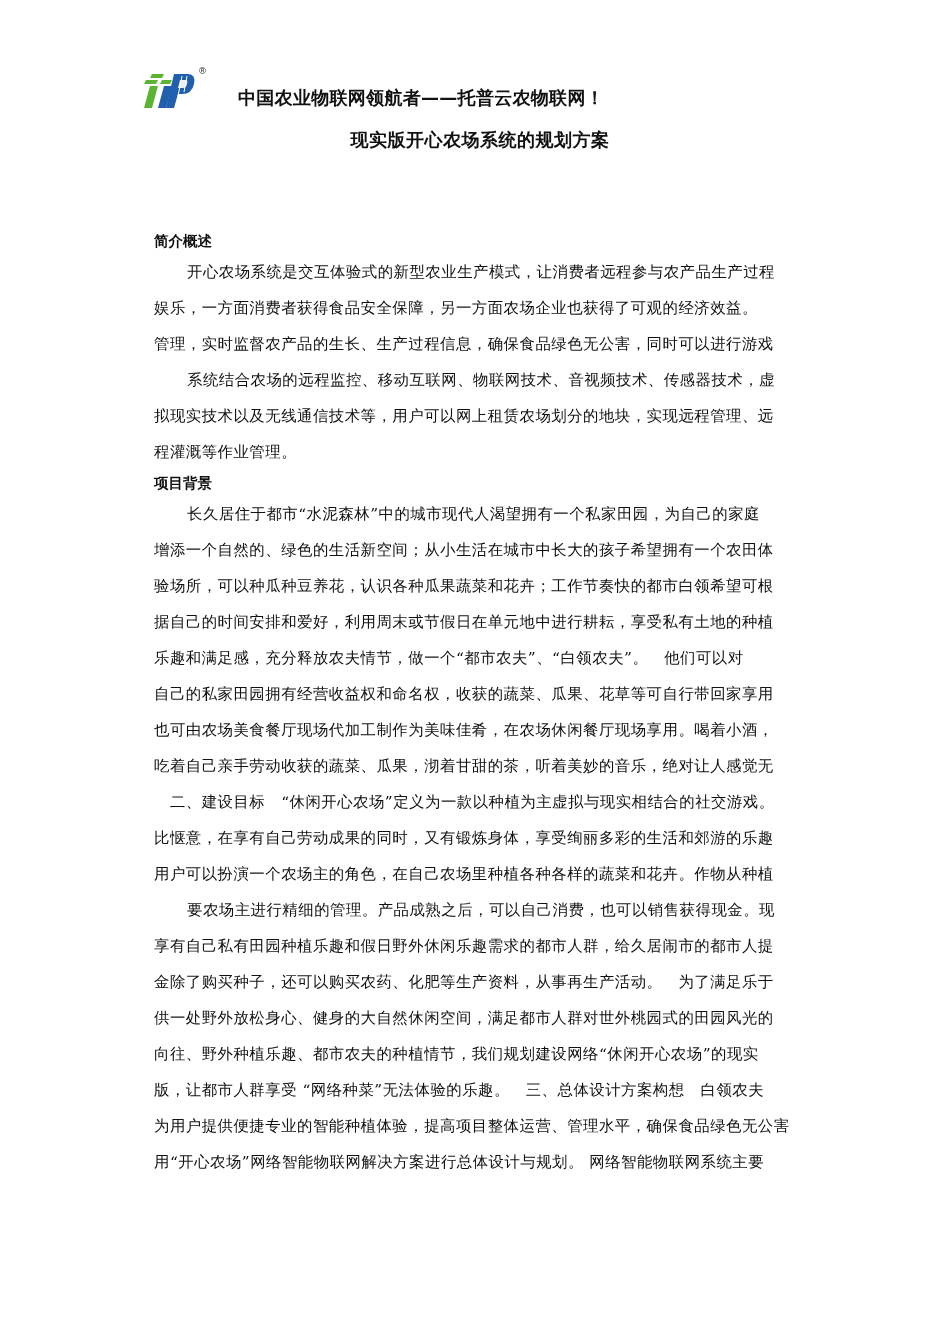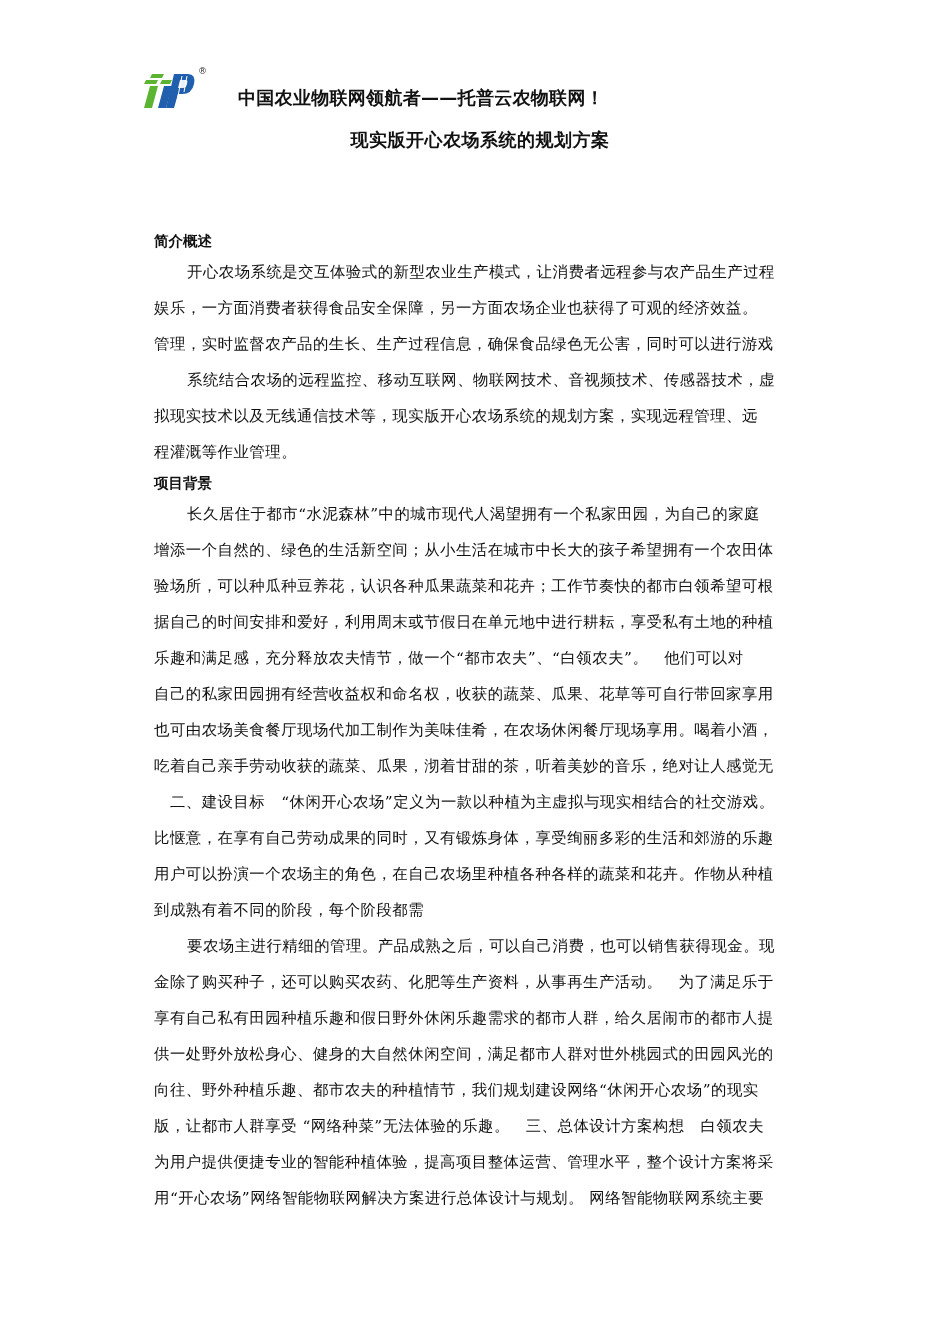--- a/index.html
+++ b/index.html
@@ -116,40 +116,39 @@
 <div class="doc-title">现实版开心农场系统的规划方案</div>
 
 <div class="content">
 
   <div>
     <p class="section-heading">简介概述</p>
     <p class="line indent">开心农场系统是交互体验式的新型农业生产模式，让消费者远程参与农产品生产过程</p>
     <p class="line">娱乐，一方面消费者获得食品安全保障，另一方面农场企业也获得了可观的经济效益。</p>
     <p class="line">管理，实时监督农产品的生长、生产过程信息，确保食品绿色无公害，同时可以进行游戏</p>
     <p class="line indent">系统结合农场的远程监控、移动互联网、物联网技术、音视频技术、传感器技术，虚</p>
-    <p class="line">拟现实技术以及无线通信技术等，现实版开心农场系统的规划方案，实现远程管理、远</p>
+    <p class="line">拟现实技术以及无线通信技术等，用户可以网上租赁农场划分的地块，实现远程管理、远</p>
     <p class="line">程灌溉等作业管理。</p>
   </div>
 
   <div>
     <p class="section-heading">项目背景</p>
     <p class="line indent">长久居住于都市“水泥森林”中的城市现代人渴望拥有一个私家田园，为自己的家庭</p>
     <p class="line">增添一个自然的、绿色的生活新空间；从小生活在城市中长大的孩子希望拥有一个农田体</p>
     <p class="line">验场所，可以种瓜种豆养花，认识各种瓜果蔬菜和花卉；工作节奏快的都市白领希望可根</p>
     <p class="line">据自己的时间安排和爱好，利用周末或节假日在单元地中进行耕耘，享受私有土地的种植</p>
     <p class="line">乐趣和满足感，充分释放农夫情节，做一个“都市农夫”、“白领农夫”。　他们可以对</p>
     <p class="line">自己的私家田园拥有经营收益权和命名权，收获的蔬菜、瓜果、花草等可自行带回家享用</p>
     <p class="line">也可由农场美食餐厅现场代加工制作为美味佳肴，在农场休闲餐厅现场享用。喝着小酒，</p>
     <p class="line">吃着自己亲手劳动收获的蔬菜、瓜果，沏着甘甜的茶，听着美妙的音乐，绝对让人感觉无</p>
     <p class="line">　二、建设目标　“休闲开心农场”定义为一款以种植为主虚拟与现实相结合的社交游戏。</p>
     <p class="line">比惬意，在享有自己劳动成果的同时，又有锻炼身体，享受绚丽多彩的生活和郊游的乐趣</p>
     <p class="line">用户可以扮演一个农场主的角色，在自己农场里种植各种各样的蔬菜和花卉。作物从种植</p>
-    <p class="line">到成熟有着不同的阶段，每个阶段都需</p>
     <p class="line indent">要农场主进行精细的管理。产品成熟之后，可以自己消费，也可以销售获得现金。现</p>
+    <p class="line">享有自己私有田园种植乐趣和假日野外休闲乐趣需求的都市人群，给久居闹市的都市人提</p>
     <p class="line">金除了购买种子，还可以购买农药、化肥等生产资料，从事再生产活动。　为了满足乐于</p>
-    <p class="line">享有自己私有田园种植乐趣和假日野外休闲乐趣需求的都市人群，给久居闹市的都市人提</p>
     <p class="line">供一处野外放松身心、健身的大自然休闲空间，满足都市人群对世外桃园式的田园风光的</p>
     <p class="line">向往、野外种植乐趣、都市农夫的种植情节，我们规划建设网络“休闲开心农场”的现实</p>
     <p class="line">版，让都市人群享受 “网络种菜”无法体验的乐趣。　三、总体设计方案构想　白领农夫</p>
-    <p class="line">为用户提供便捷专业的智能种植体验，提高项目整体运营、管理水平，整个设计方案将采</p>
+    <p class="line">为用户提供便捷专业的智能种植体验，提高项目整体运营、管理水平，确保食品绿色无公害</p>
     <p class="line">用“开心农场”网络智能物联网解决方案进行总体设计与规划。 网络智能物联网系统主要</p>
   </div>
 </div>
 
 </body></html>

